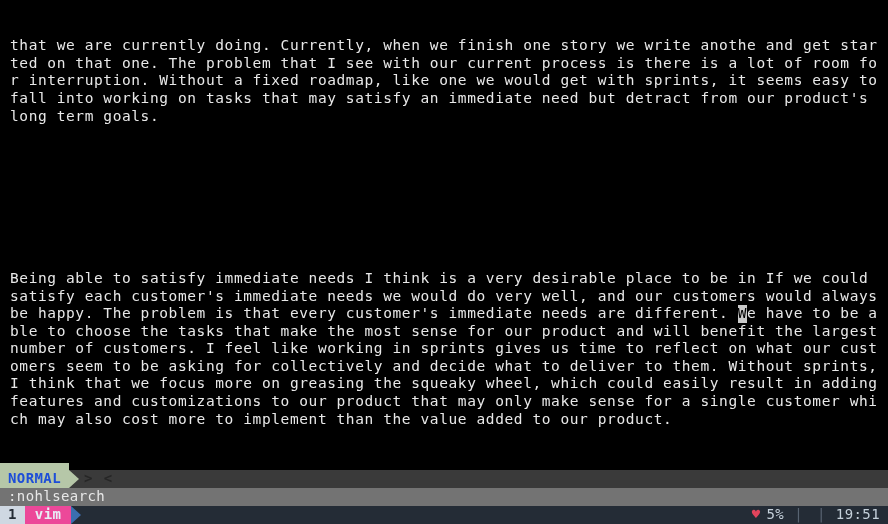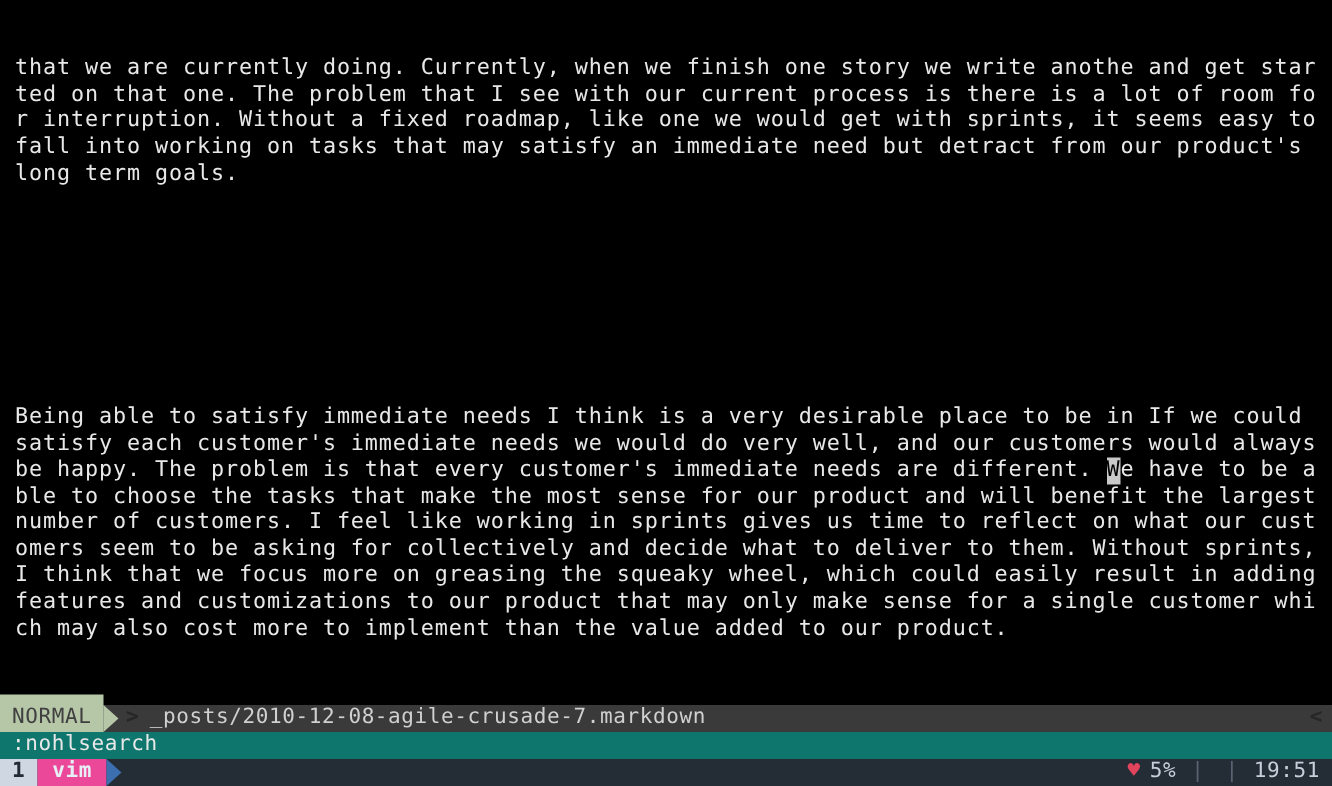--- a/index.html
+++ b/index.html
@@ -42,22 +42,22 @@
     font-size: 14px;
     letter-spacing: 0.4px;
   }
   .sl-main {
     bottom: 36px;
     background: #3a3a3a;
     color: #d0d0d0;
   }
   .mode-pill {
     background: #b6c7a8;
-    color: #404040;
-    font-weight: normal;
+    color: #1d4ed8;
+    font-weight: bold;
     padding: 16px 8px;
     height: 18px;
     display: flex;
     align-items: center;
   }
   .sep-tri {
     width: 0; height: 0;
     border-top: 9px solid transparent;
     border-bottom: 9px solid transparent;
   }
@@ -70,21 +70,21 @@
   .filepath {
     flex: 1;
     padding-left: 2px;
     padding-right: 4px;
     white-space: nowrap;
     overflow: hidden;
   }
   .chev-l { color:#262626; padding:0 6px; font-weight:bold;}
   .sl-cmd {
     bottom: 18px;
-    background: #0f766e;
+    background: #737373;
     color: #e8e8e8;
     padding-left: 8px;
     margin-top: 16px;
   }
   .sl-tmux {
     bottom: 0;
     background: #242c36;
     color: #c5d0da;
   }
   .tmux-win-index {
@@ -122,21 +122,20 @@
     <div class="para"><span>Being able to satisfy immediate needs I think is a very desirable place to be in If we could satisfy each customer's immediate needs we would do very well, and our customers would always be happy. The problem is that every customer's immediate needs are different. </span><span class="cursor-block">W</span><span>e have to be able to choose the tasks that make the most sense for our product and will benefit the largest number of customers. I feel like working in sprints gives us time to reflect on what our customers seem to be asking for collectively and decide what to deliver to them. Without sprints, I think that we focus more on greasing the squeaky wheel, which could easily result in adding features and customizations to our product that may only make sense for a single customer which may also cost more to implement than the value added to our product.</span></div>
     <div class="blank"></div>
     <div class="blank"></div>
     
   </div>
 
   <div class="statusline sl-main">
     <span class="mode-pill">NORMAL</span>
     <span class="sep-tri mode-to-path"></span>
     <span class="chev-r">&gt;</span>
-    <span class="filepath">_posts/2010-12-08-agile-crusade-7.markdown</span>
     <span class="chev-l">&lt;</span>
   </div>
 
   <div class="statusline sl-cmd">
     <span>:nohlsearch</span>
   </div>
 
   <div class="statusline sl-tmux">
     <span class="tmux-win-index">1</span>
     <span class="tmux-win-name">vim</span>

